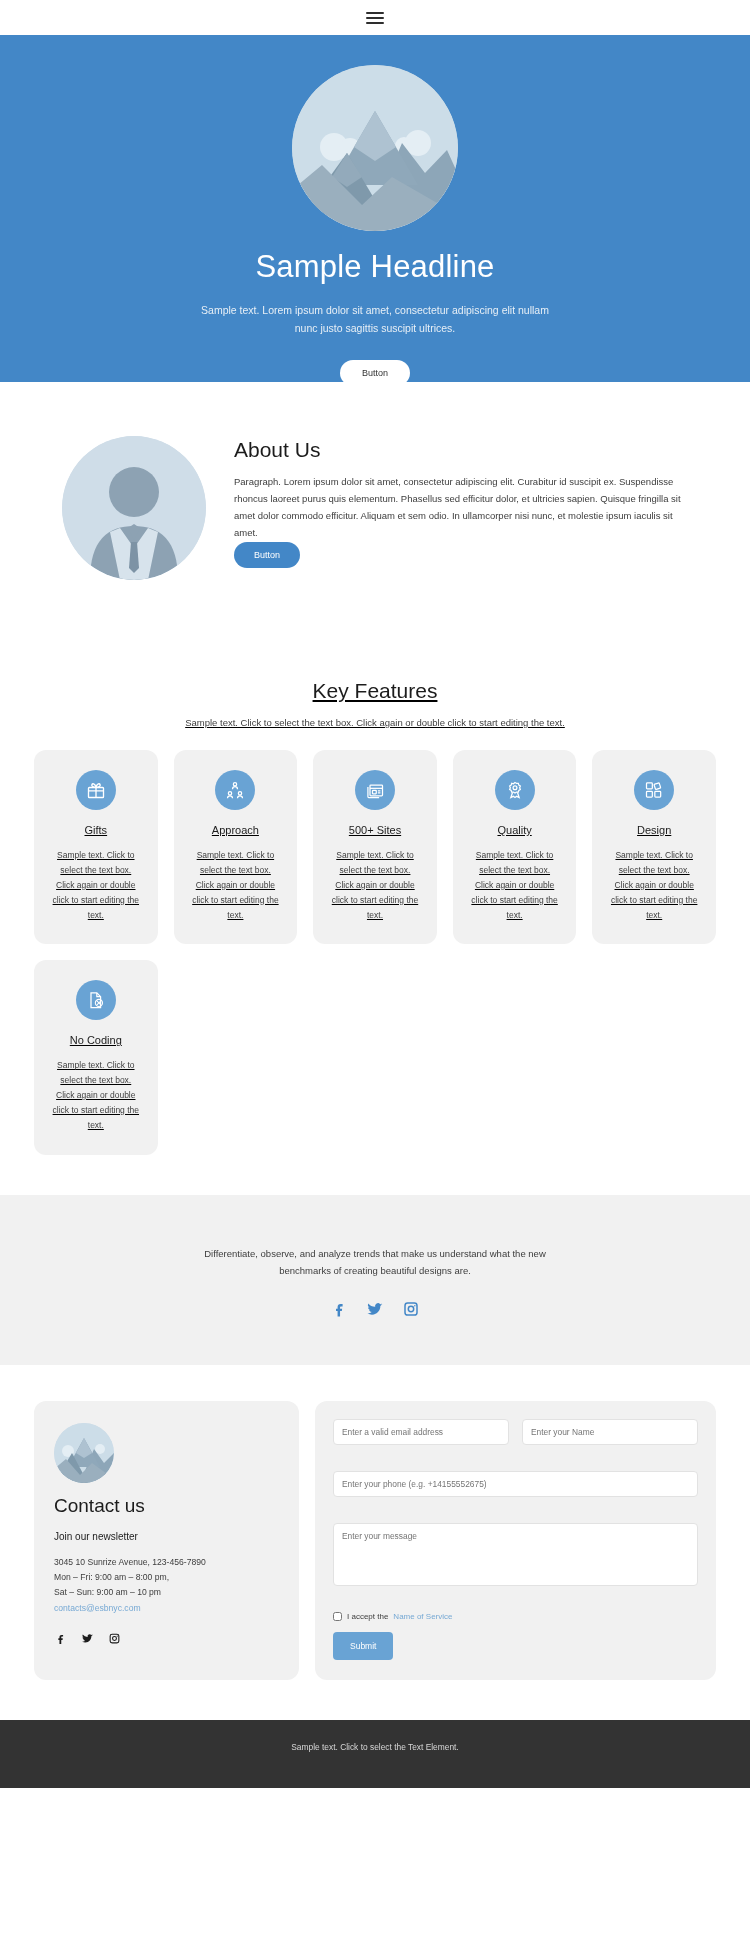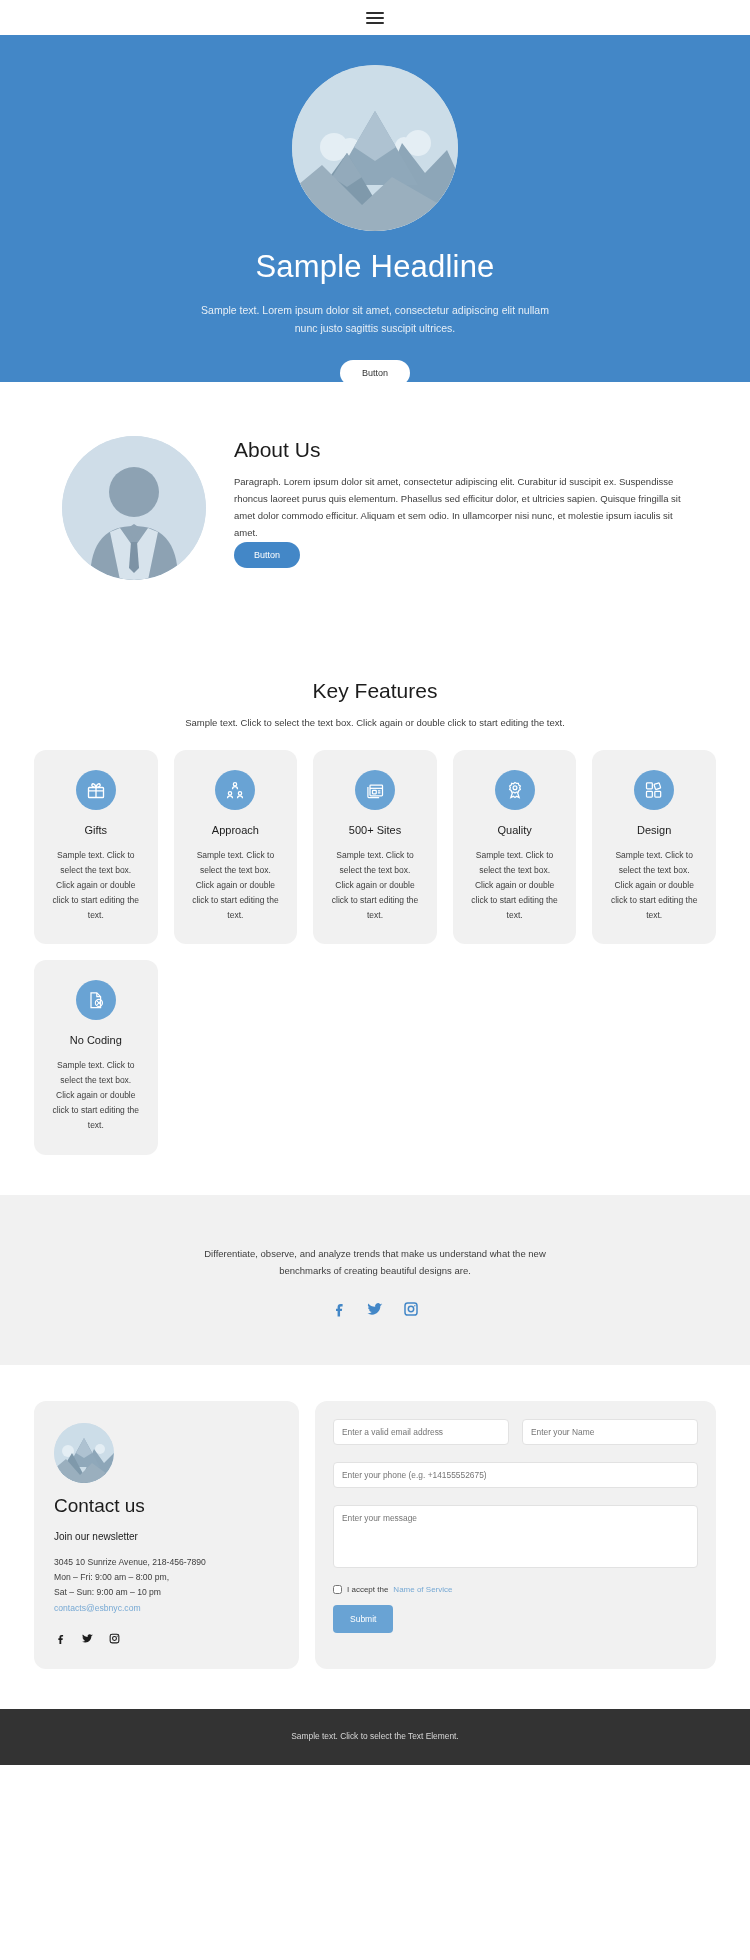--- a/index.html
+++ b/index.html
@@ -101,21 +101,21 @@
     background: #4387c7;
     color: #ffffff;
     font-size: 9px;
     padding: 8px 20px;
     border: none;
     border-radius: 13px;
     cursor: pointer;
   }
 
   
-  .features { padding: 52px 34px 40px; text-align: center; }
+  .features { padding: 52px 34px 40px; text-align: center; text-decoration: underline; }
   .features h2 {
     font-size: 21px;
     font-weight: 400;
     color: #1c1c1c;
     margin-bottom: 14px;
   }
   .features > .sub {
     font-size: 9.5px;
     color: #3d3d3d;
     margin-bottom: 22px;
@@ -218,21 +218,21 @@
     margin-top: 16px;
   }
   .contact-social svg { fill: #1c1c1c; cursor: pointer; }
 
   .contact-right {
     background: #f1f1f1;
     border-radius: 12px;
     flex: 1;
     padding: 18px 18px 20px;
   }
-  .row { display: flex; gap: 13px; margin-bottom: 17px; }
+  .row { display: flex; gap: 13px; margin-bottom: 26px; }
   .fld {
     background: #ffffff;
     border: 1px solid #e2e2e2;
     border-radius: 4px;
     font-size: 8.4px;
     color: #9b9b9b;
     padding: 7px 8px;
     font-family: "Liberation Sans", sans-serif;
     width: 100%;
     outline: none;
@@ -259,21 +259,21 @@
     font-family: "Liberation Sans", sans-serif;
   }
 
   
   .footer {
     background: #333333;
     color: #d8d8d8;
     font-size: 8.4px;
     text-align: center;
     padding: 22px 0;
-    height: 56px;
+    height: 68px;
   }
 </style>
 </head>
 <body>
 
 <div class="topbar">
   <div class="hamburger">
     <span></span>
       <span></span>
       <span></span>
@@ -452,21 +452,21 @@
           <path d="M40 26 L50 40 L60 30 L60 60 L26 60 Z" fill="#8da6b8"></path>
           <path d="M30 15 L46 44 L14 44 Z" fill="#8fa8ba"></path>
           <path d="M30 15 L38 30 L30 35 L22 30 Z" fill="#aec2d1"></path>
           <path d="M18 30 L34 60 L0 60 Z" fill="#7f99ab"></path>
           <path d="M0 46 L12 36 L26 52 L38 40 L60 56 L60 60 L0 60 Z" fill="#9aafbe"></path>
         </g>
       </svg>
     </div>
     <h2>Contact us</h2>
     <div class="news">Join our newsletter</div>
-    <div class="line">3045 10 Sunrize Avenue, 218-456-7890</div>
+    <div class="line">3045 10 Sunrize Avenue, 123-456-7890</div>
     <div class="line">Mon – Fri: 9:00 am – 8:00 pm,</div>
     <div class="line">Sat – Sun: 9:00 am – 10 pm</div>
     <a class="mail" href="#">contacts@esbnyc.com</a>
     <div class="contact-social">
       <svg width="13" height="13" viewBox="0 0 24 24">
           <path d="M14.5 8.5h2.3V5.4h-2.7c-2.5 0-4 1.6-4 4.1v2H8v3.1h2.1V22h3.3v-7.4h2.4l.4-3.1h-2.8V9.8c0-.9.4-1.3 1.1-1.3z"></path>
         </svg>
       <svg width="13" height="13" viewBox="0 0 24 24">
           <path d="M22 6.1c-.7.3-1.5.5-2.3.6.8-.5 1.4-1.3 1.7-2.2-.8.5-1.6.8-2.5 1a3.9 3.9 0 00-6.7 3.6A11.1 11.1 0 013.2 4.8a3.9 3.9 0 001.2 5.2c-.6 0-1.2-.2-1.7-.5 0 1.9 1.3 3.5 3.1 3.8-.5.2-1.1.2-1.7.1a3.9 3.9 0 003.6 2.7A7.8 7.8 0 012 17.7a11 11 0 006 1.8c7.2 0 11.1-6 11.1-11.1v-.5c.8-.6 1.4-1.3 1.9-2z"></path>
         </svg>

